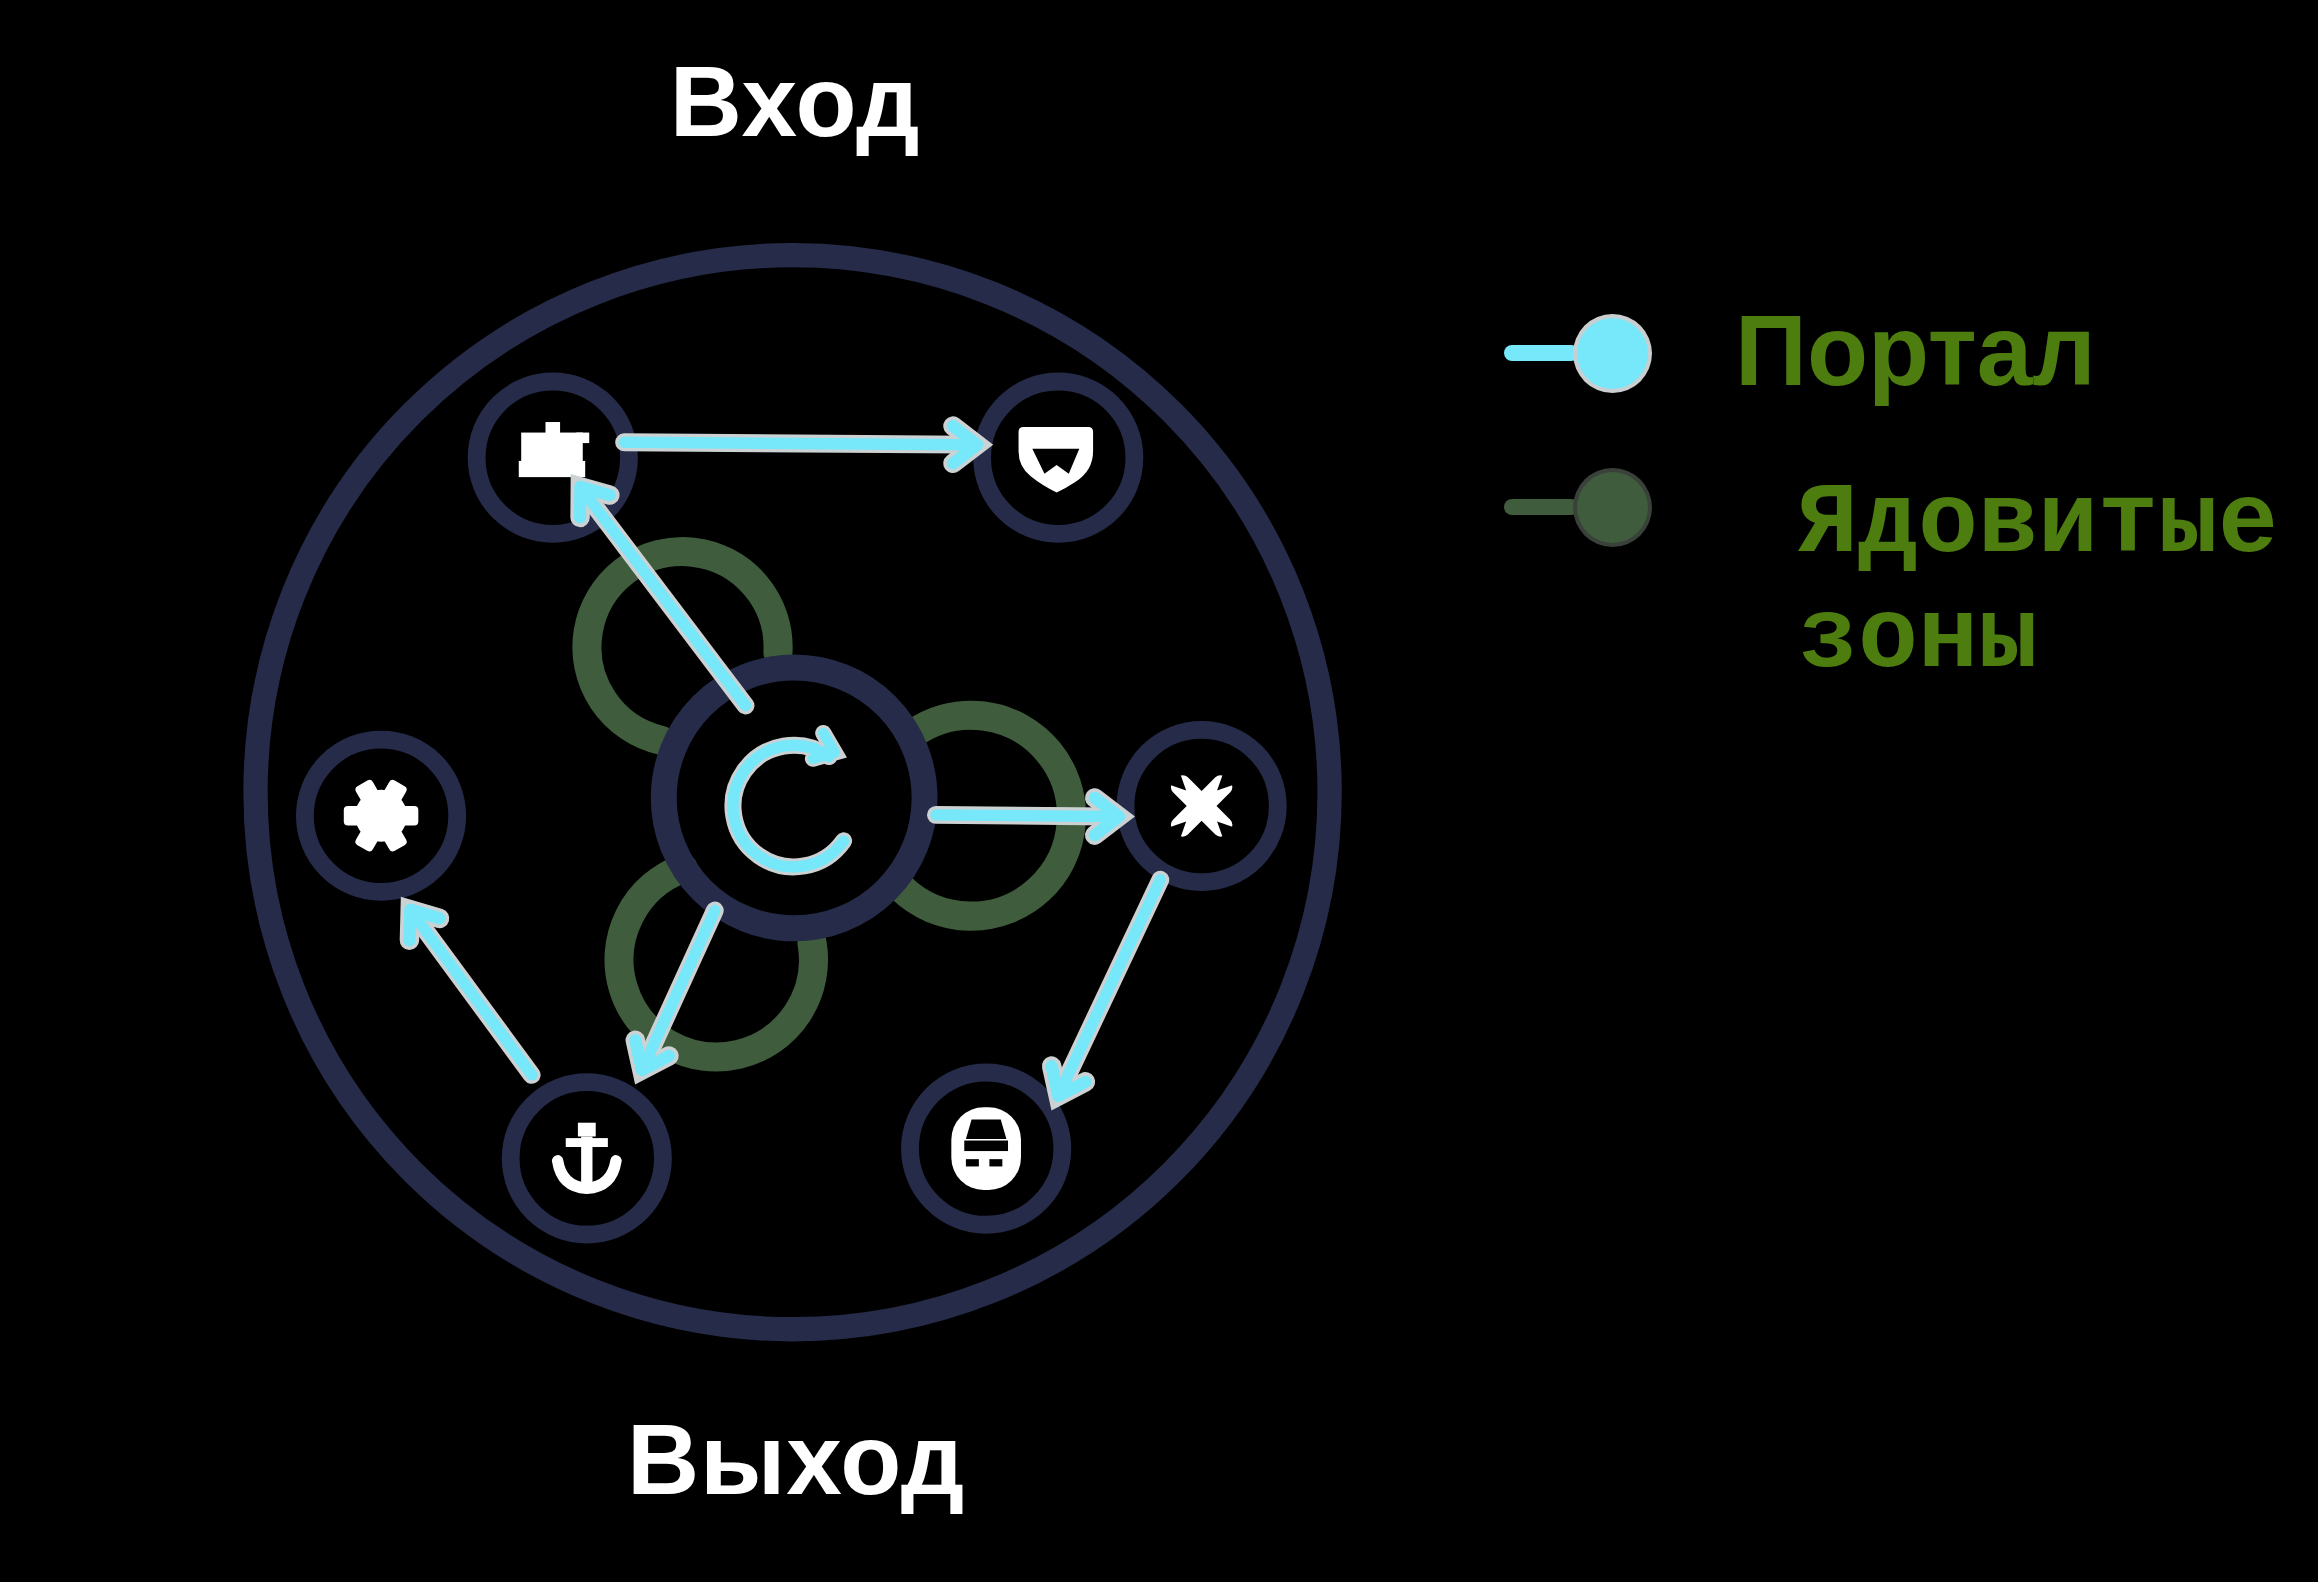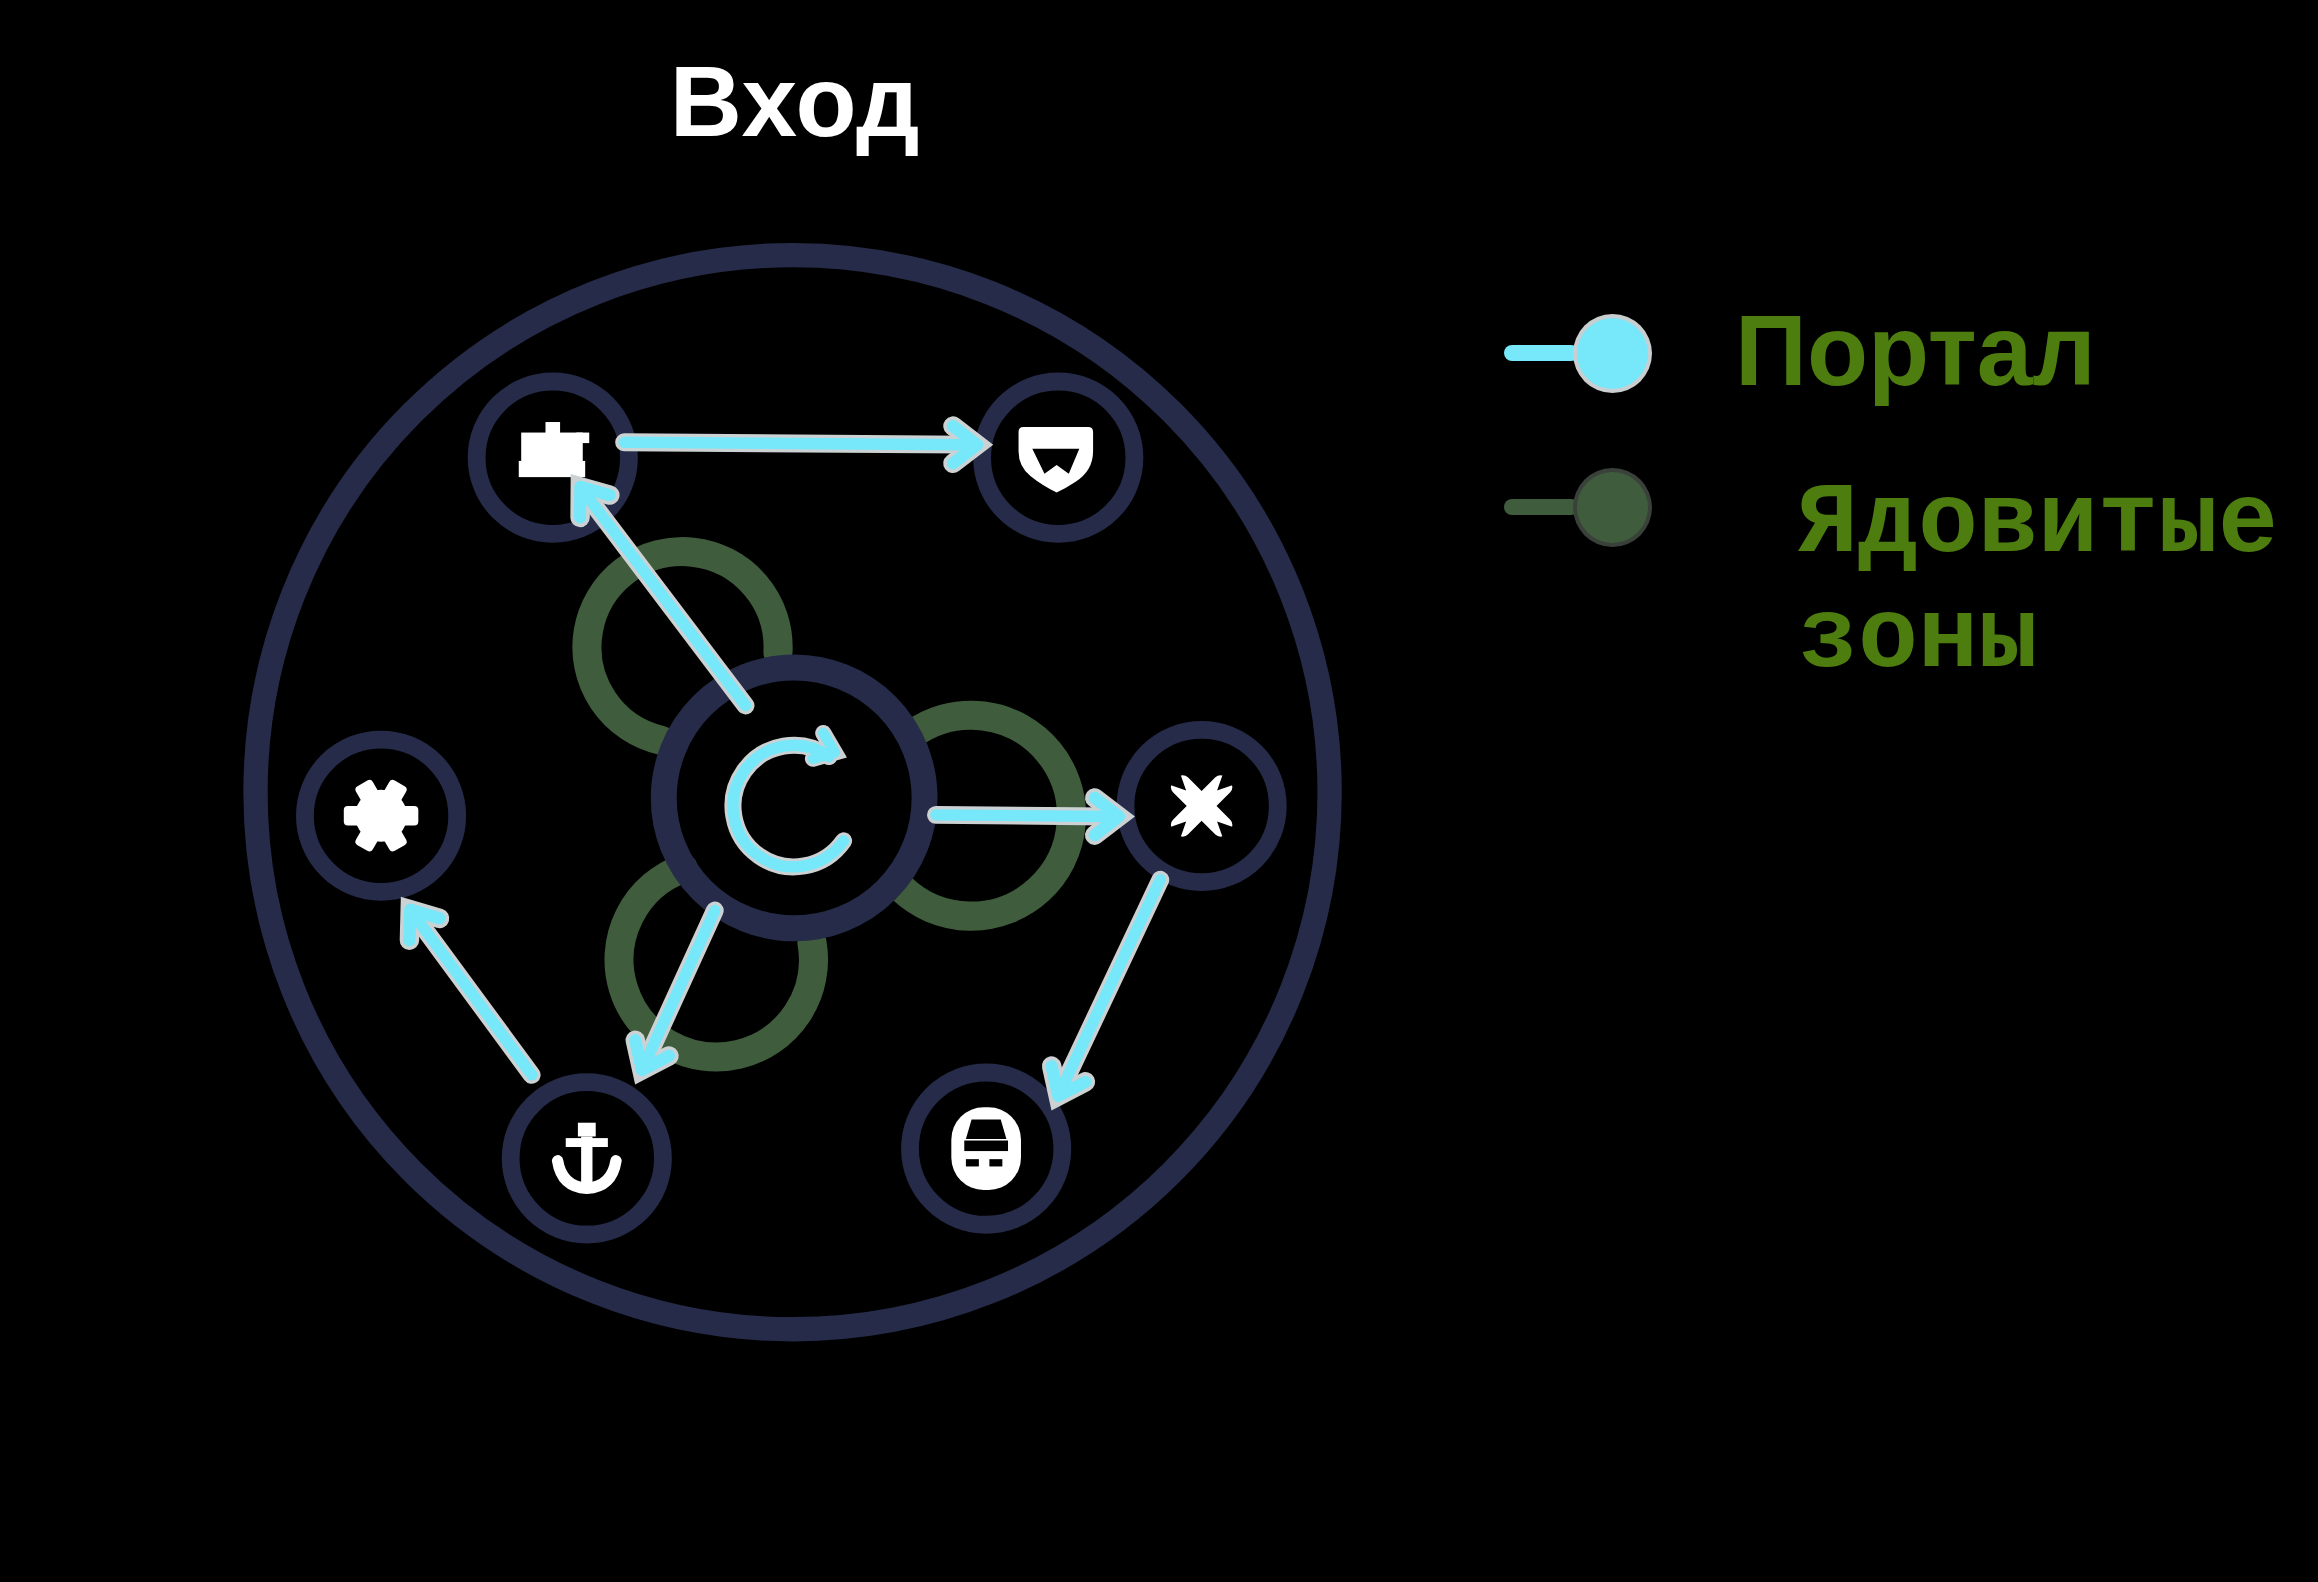--- a/index.html
+++ b/index.html
@@ -194,20 +194,21 @@
           </g>
         <path class="cyanline" stroke-width="14" d="M656,1327 L514,1134"></path>
         <g transform="translate(506,1123) rotate(-126)">
             <path class="cyanline" stroke-width="15" d="M-30,-23 L0,0 L-30,23"></path>
           </g>
       </g>
     </g>
   </svg>
 
   <div class="title title-in">Вход</div>
+  <div class="title title-out">Выход</div>
 
   <div>
     <div class="lg-line lg-line-cyan"></div>
     <div class="lg-dot  lg-dot-cyan"></div>
     <div class="lg-label lg-label-1">Портал</div>
 
     <div class="lg-line lg-line-green"></div>
     <div class="lg-dot  lg-dot-green"></div>
     <div class="lg-label lg-label-2">Ядовитые зоны</div>
   </div>

